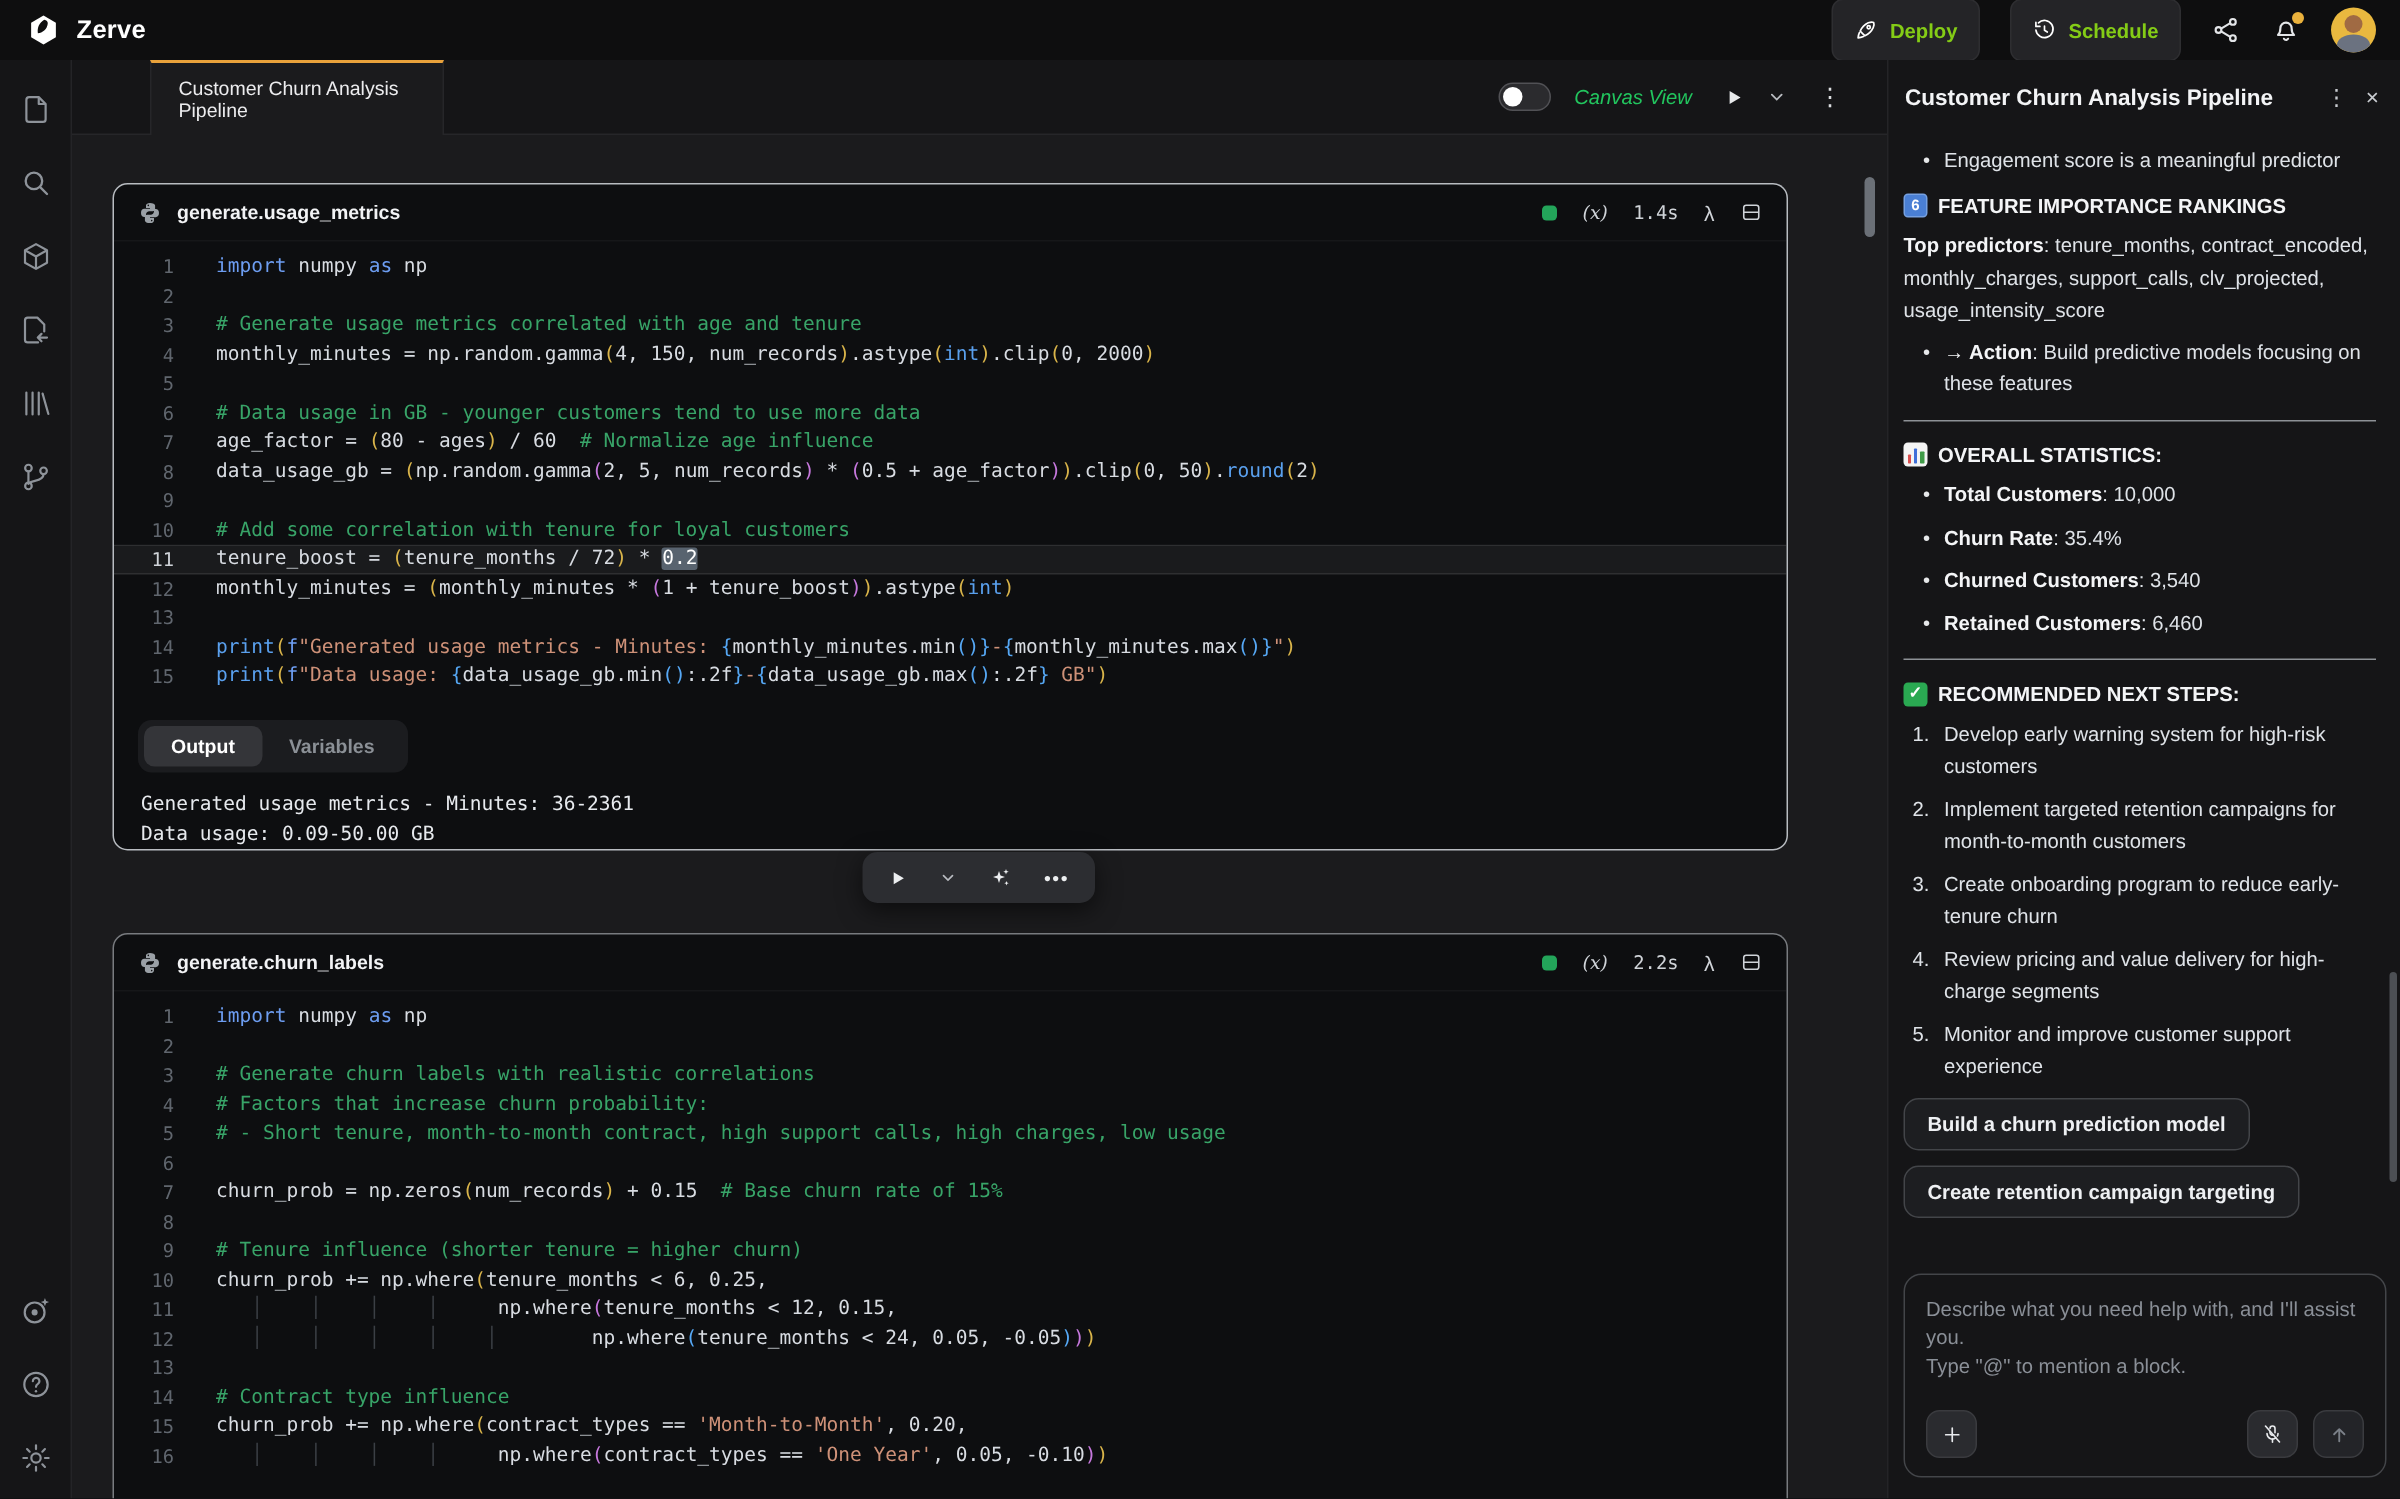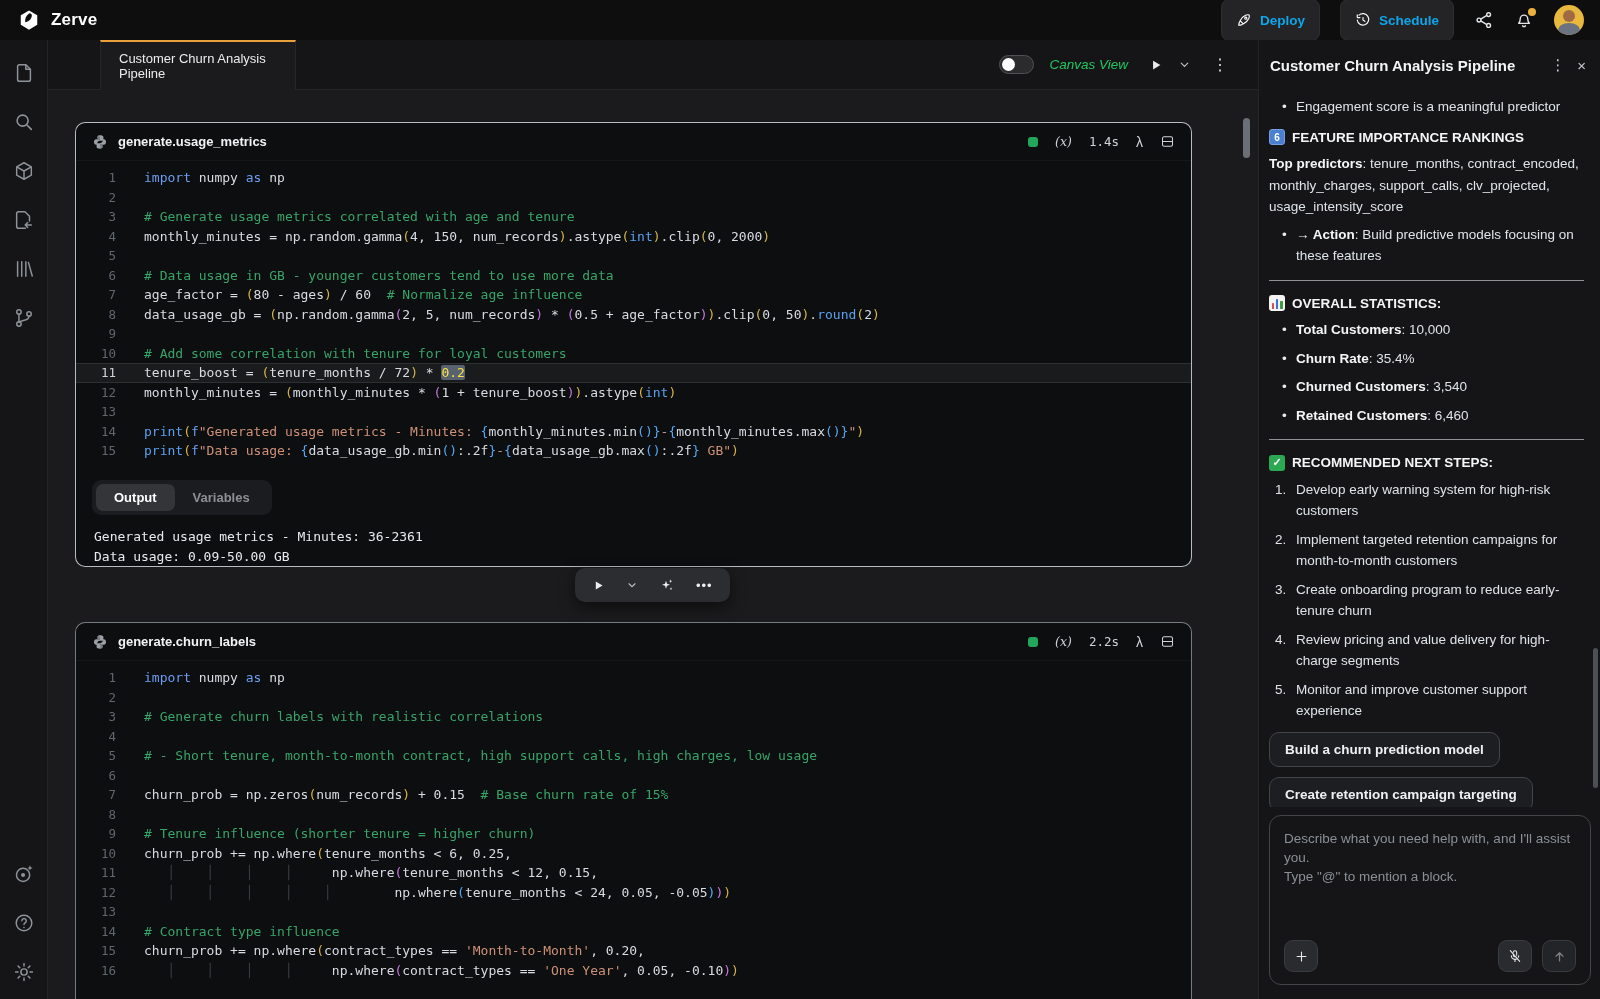--- a/index.html
+++ b/index.html
@@ -6,21 +6,21 @@
   html,body { width:1600px; height:999px; overflow:hidden; background:#0f0f10;
     font-family:"Liberation Sans", sans-serif; color:#e6e8ea; }
 
   
   .topbar { height:40px; background:#0e0e0f; display:flex; align-items:center;
     justify-content:space-between; padding:0 16px 0 18px; }
   .brand { display:flex; align-items:center; gap:11px; }
   .brand-name { font-size:17px; font-weight:700; color:#fff; letter-spacing:.2px; }
   .top-right { display:flex; align-items:center; gap:20px; }
   .top-btn { display:flex; align-items:center; gap:8px; height:42px; padding:0 14px;
-    background:#242427; border:1px solid #2e2e31; border-radius:8px; color:#0ea5e9;
+    background:#242427; border:1px solid #2e2e31; border-radius:8px; color:#84cc16;
     font-size:13.5px; font-weight:600; cursor:pointer; }
   .icon-btn { background:none; border:none; color:#e3e5e8; position:relative; cursor:pointer;
     display:flex; align-items:center; }
   .bell-dot { position:absolute; top:-2px; right:-2px; width:8px; height:8px;
     border-radius:50%; background:#eab13c; }
   .avatar { width:30px; height:30px; border-radius:50%; background:#e9b83f; position:relative;
     overflow:hidden; cursor:pointer; }
   .avatar::before { content:""; position:absolute; top:5px; left:9px; width:12px; height:12px;
     border-radius:50%; background:#a06a43; }
   .avatar::after { content:""; position:absolute; top:18px; left:4px; width:22px; height:14px;
@@ -69,21 +69,21 @@
     line-height:19.5px; }
   .cl { display:flex; height:19.5px; white-space:pre; }
   .cl.hl { background:rgba(255,255,255,.055);
     box-shadow:inset 0 1px 0 rgba(255,255,255,.09), inset 0 -1px 0 rgba(255,255,255,.09); }
   .ln { width:40px; text-align:right; padding-right:0; color:#60666e; flex:none; font-size:12.5px; }
   .ln.ln-active { color:#cfd3d8; }
   .ct { padding-left:28px; }
   .pl { color:#d8dce2; } .kw { color:#6d9df1; } .cm { color:#38a468; } .st { color:#ce9178; }
   .fn { color:#5aa0ee; } .b1 { color:#d9b44a; } .b2 { color:#c678dd; } .b3 { color:#56a8f5; }
   .ig { color:#3b3f45; }
-  .sel { background:#58636f; color:#fde047; border-radius:2px; }
+  .sel { background:#58636f; color:#ffffff; border-radius:2px; }
 
   .block-tabs { margin:15px 0 0 16px; display:inline-flex; background:#1b1c1f;
     border-radius:9px; padding:4px; }
   .btab { padding:6px 18px; border-radius:7px; font-size:13px; font-weight:600;
     color:#8b9096; cursor:pointer; background:none; border:none; }
   .btab.active { background:#343539; color:#fff; }
   .output { padding:12px 18px 0; font-family:"DejaVu Sans Mono", monospace; font-size:13px;
     line-height:20px; color:#e7eaee; }
 
   .float-toolbar { position:absolute; left:527px; top:478px; height:34px; background:#2c2d31;
@@ -118,21 +118,21 @@
     justify-content:center; flex:none; font-size:11px; font-weight:700; }
   .emoji.k6 { background:#4a7fd4; color:#fff; border:1px solid #76a0e0; font-size:10px; }
   .emoji.chk { background:#2aa952; color:#fff; }
   .emoji.cht { background:#f4f4f4; align-items:flex-end; gap:1.5px; padding:2px 2.5px 2px; }
   .emoji.cht i { display:block; width:3px; border-radius:.5px; }
   .emoji.cht i:nth-child(1){ height:6px; background:#d94f4f; }
   .emoji.cht i:nth-child(2){ height:10px; background:#3f6fd9; }
   .emoji.cht i:nth-child(3){ height:8px; background:#3f9b47; }
 
   .chat { margin:8px 9px 14px 10px; border:1px solid #434549; border-radius:12px;
-    padding:13px 14px 12px; height:170px; display:flex; flex-direction:column; cursor:text; }
+    padding:13px 14px 12px; height:136px; display:flex; flex-direction:column; cursor:text; }
   .chat-ph { color:#8a8f97; font-size:13.5px; line-height:19px; }
   .chat-actions { margin-top:auto; display:flex; align-items:center; }
   .chat-btn { width:34px; height:32px; border-radius:9px; background:#2a2b2f;
     border:1px solid #3a3b3f; color:#e8eaed; display:flex; align-items:center;
     justify-content:center; cursor:pointer; }
   .chat-btn.send { background:#232428; color:#7b8088; margin-left:10px; }
   .chat-right { margin-left:auto; display:flex; }
   .panel-scrollbar { position:absolute; right:2px; top:608px; width:5px; height:140px;
     background:#4c4f54; border-radius:3px; }
 </style>
@@ -353,21 +353,21 @@
             <svg width="15" height="15" viewBox="0 0 24 24" fill="none" stroke="#cfd3d8" stroke-width="1.7">
                 <rect x="4" y="4.5" width="16" height="15" rx="2.5"></rect>
                 <path d="M4 12h16"></path>
               </svg>
           </span>
         </div>
         <div class="code">
             <div class="cl"><span class="ln">1</span><span class="ct"><span class="kw">import</span><span class="pl"> numpy </span><span class="kw">as</span><span class="pl"> np</span></span></div>
             <div class="cl"><span class="ln">2</span><span class="ct"></span></div>
             <div class="cl"><span class="ln">3</span><span class="ct"><span class="cm"># Generate churn labels with realistic correlations</span></span></div>
-            <div class="cl"><span class="ln">4</span></div>
+            <div class="cl"><span class="ln">4</span><span class="ct"><span class="cm"># Factors that increase churn probability:</span></span></div>
             <div class="cl"><span class="ln">5</span><span class="ct"><span class="cm"># - Short tenure, month-to-month contract, high support calls, high charges, low usage</span></span></div>
             <div class="cl"><span class="ln">6</span><span class="ct"></span></div>
             <div class="cl"><span class="ln">7</span><span class="ct"><span class="pl">churn_prob = np.zeros</span><span class="b1">(</span><span class="pl">num_records</span><span class="b1">)</span><span class="pl"> + 0.15  </span><span class="cm"># Base churn rate of 15%</span></span></div>
             <div class="cl"><span class="ln">8</span><span class="ct"></span></div>
             <div class="cl"><span class="ln">9</span><span class="ct"><span class="cm"># Tenure influence (shorter tenure = higher churn)</span></span></div>
             <div class="cl"><span class="ln">10</span><span class="ct"><span class="pl">churn_prob += np.where</span><span class="b1">(</span><span class="pl">tenure_months &lt; 6, 0.25,</span></span></div>
             <div class="cl"><span class="ln">11</span><span class="ct"><span class="ig">   │    │    │    │     </span><span class="pl">np.where</span><span class="b2">(</span><span class="pl">tenure_months &lt; 12, 0.15,</span></span></div>
             <div class="cl"><span class="ln">12</span><span class="ct"><span class="ig">   │    │    │    │    │        </span><span class="pl">np.where</span><span class="b3">(</span><span class="pl">tenure_months &lt; 24, 0.05, -0.05</span><span class="b3">)</span><span class="b2">)</span><span class="b1">)</span></span></div>
             <div class="cl"><span class="ln">13</span><span class="ct"></span></div>
             <div class="cl"><span class="ln">14</span><span class="ct"><span class="cm"># Contract type influence</span></span></div>

